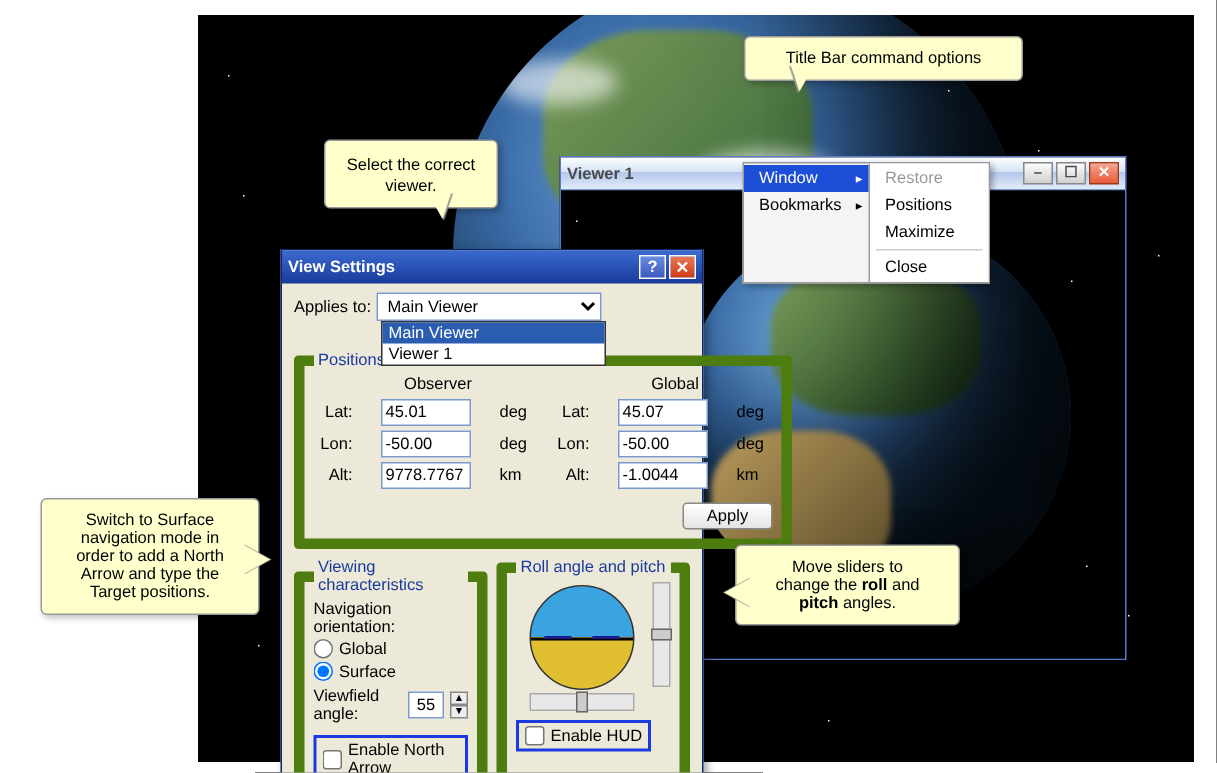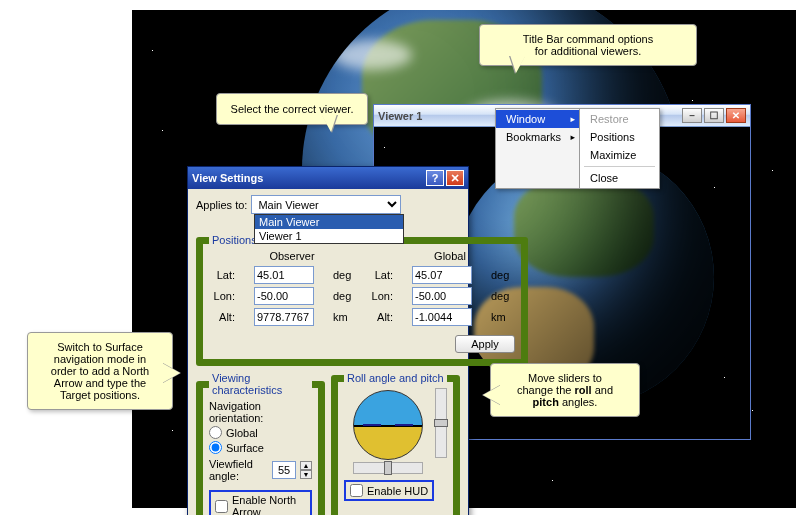--- a/index.html
+++ b/index.html
@@ -353,28 +353,27 @@
         <div class="highlight-box" style="margin-top:6px">
           <input type="checkbox" style="">
           <span>Enable HUD</span>
         </div>
       </fieldset>
     </div>
 
   </div>
 </div>
 
-<div class="callout" style="left:216px;top:93px;width:152px">
+<div class="callout" style="left:216px;top:93px;width:116px">
   <span>Select the correct viewer.</span>
   <div class="tail tail-br"></div>
 </div>
 
-<div class="callout" style="left:479px;top:24px;width:218px">
+<div class="callout" style="left:496px;top:24px;width:186px">
   <div>Title Bar command options</div>
-  <div>for additional viewers.</div>
   <div class="tail tail-bl"></div>
 </div>
 
 <div class="callout" style="left:27px;top:332px;width:146px">
   <div>Switch to Surface</div>
   <div>navigation mode in</div>
   <div>order to add a North</div>
   <div>Arrow and type the</div>
   <div>Target positions.</div>
   <div class="tail tail-r"></div>

